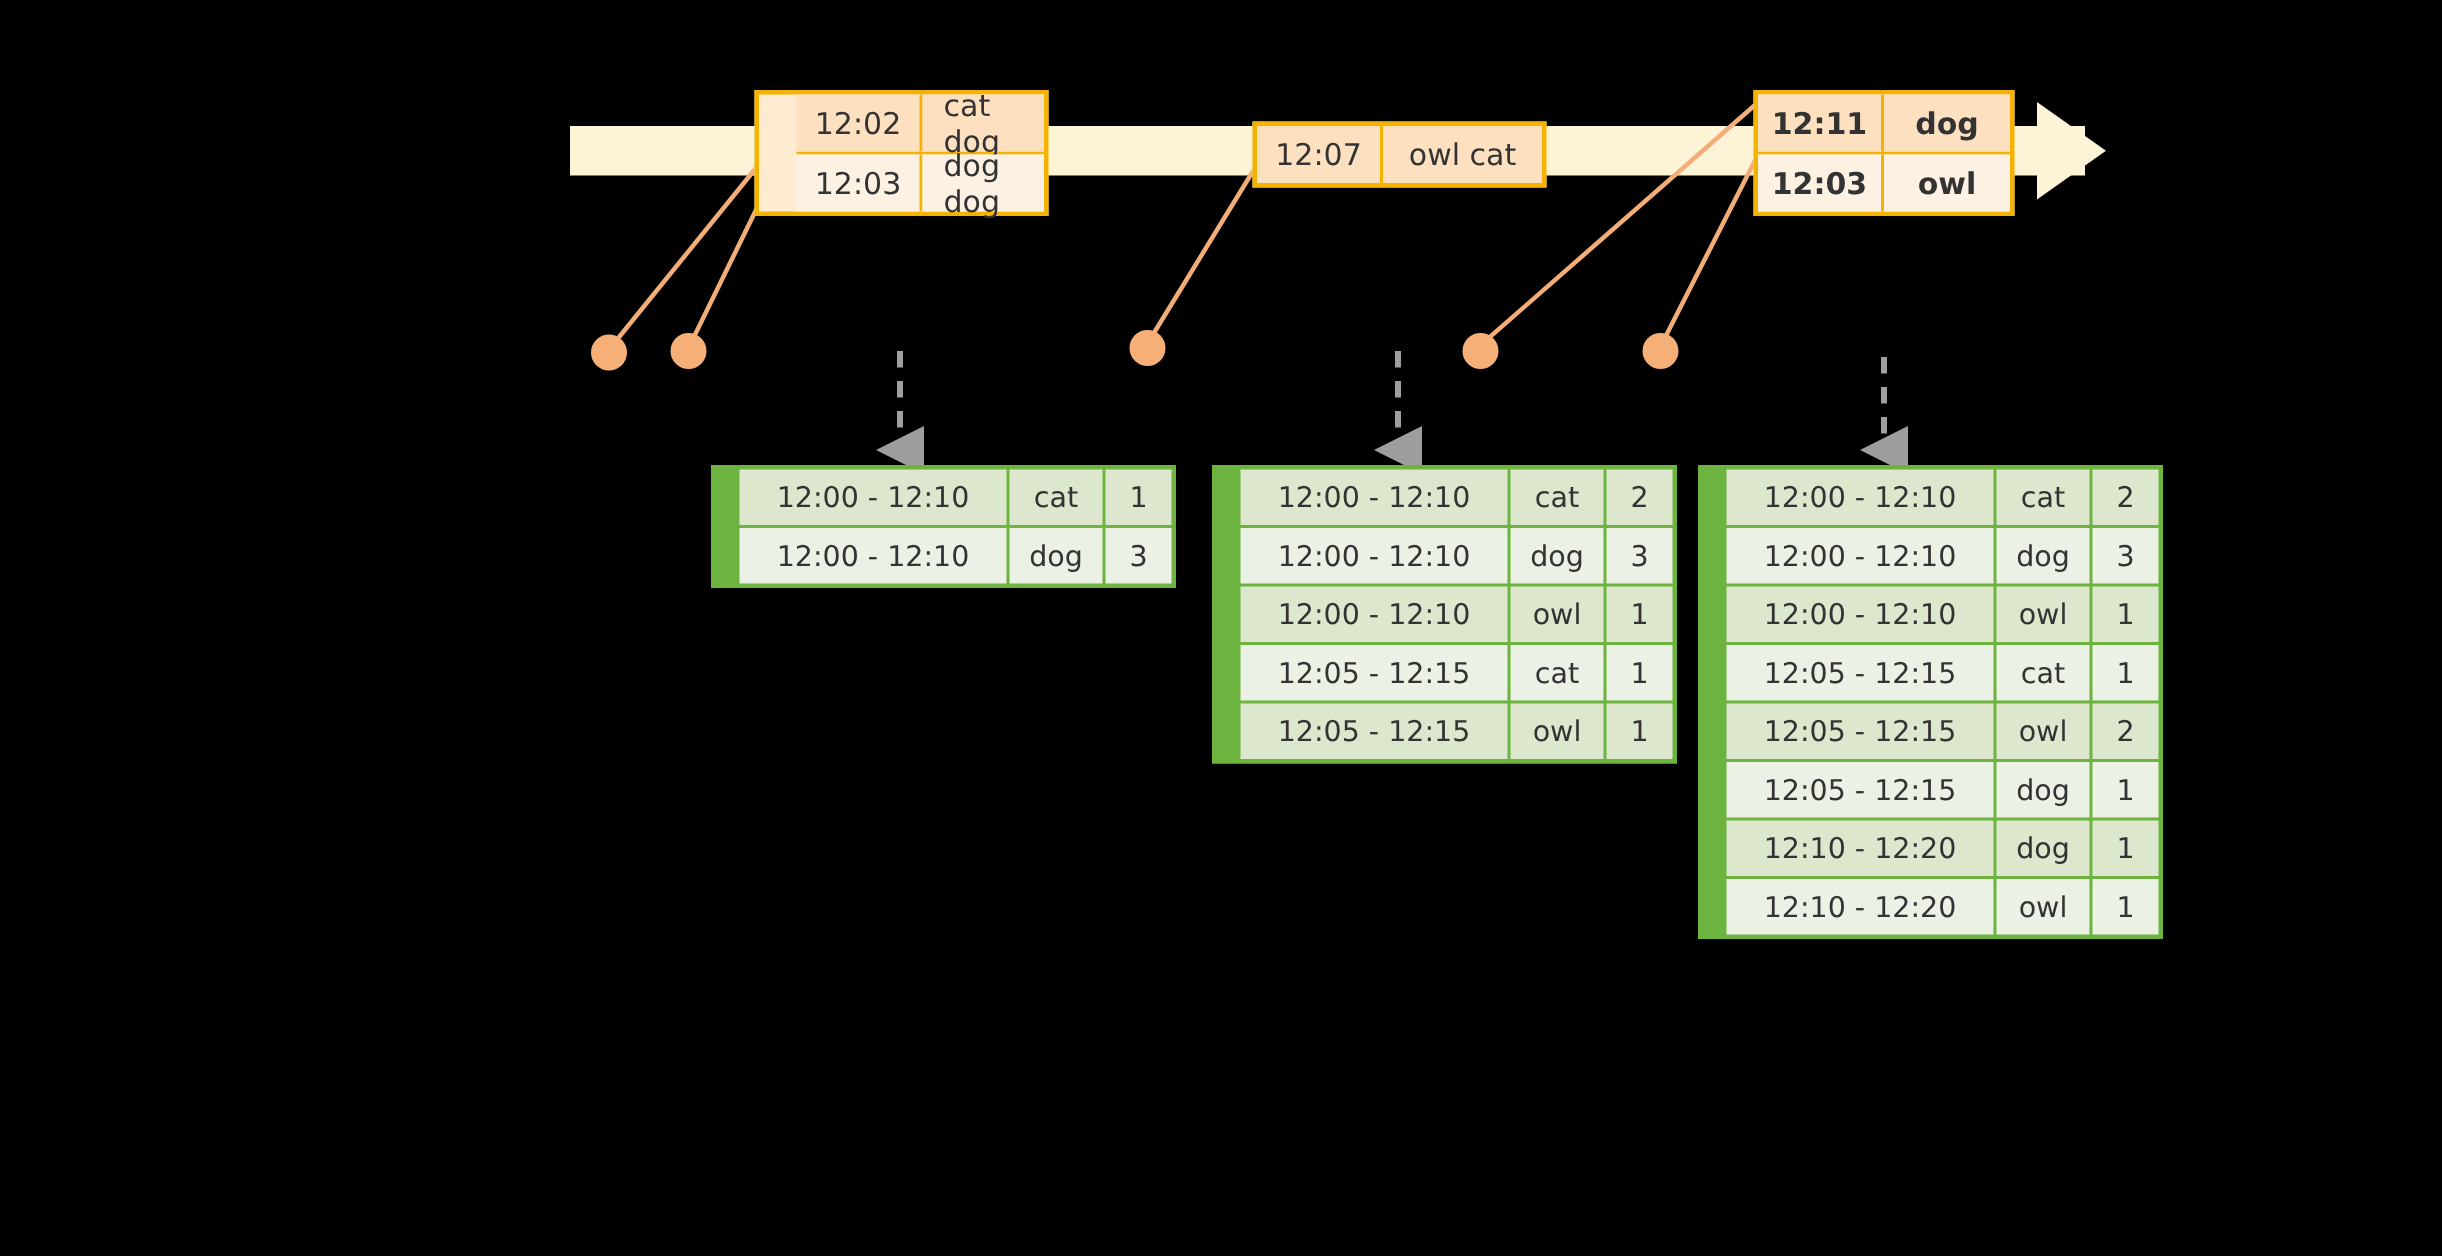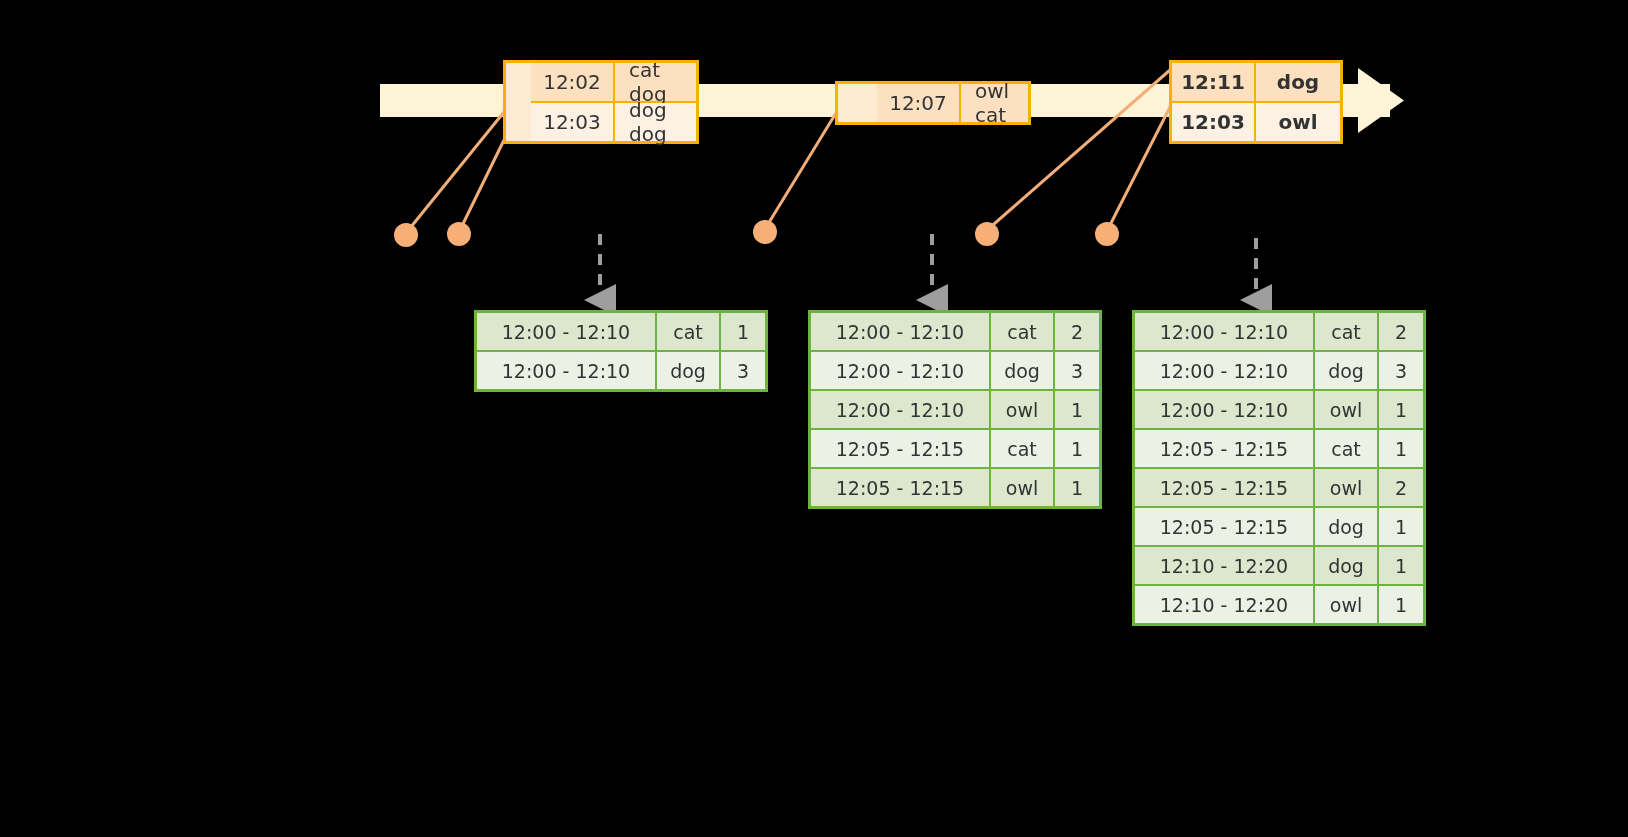--- a/index.html
+++ b/index.html
@@ -79,20 +79,21 @@
     align-items: stretch;
     height: 37px;
   }
   .res-row + .res-row { margin-top: 2px; }
   .res-row .c {
     display: flex;
     align-items: center;
     justify-content: center;
     font-size: 19px;
     box-sizing: border-box;
+    margin-left: 16px;
   }
   .res-row .c + .c { margin-left: 2px; }
   .res-row .c-window { width: 178px; }
   .res-row .c-key    { width: 62px; }
   .res-row .c-count  { width: 44px; }
   .res-row.shade-dark  .c { background: #DCE7CE; }
   .res-row.shade-light .c { background: #ECF1E6; }
 </style>
 </head>
 <body>
@@ -138,21 +139,21 @@
     <div class="event-row shade-dark">
       <div class="time">12:02</div>
       <div class="payload">cat dog</div>
     </div>
     <div class="event-row shade-light">
       <div class="time">12:03</div>
       <div class="payload">dog dog</div>
     </div>
   </div>
 
-  <div class="event-box" style="left:835px; top:81px; width:196px;padding-left:39px;">
+  <div class="event-box" style="left:835px; top:81px; width:196px;">
     <div class="event-row shade-dark">
       <div class="time">12:07</div>
       <div class="payload">owl cat</div>
     </div>
   </div>
 
   <div class="event-box" style="left:1169px; top:60px; width:174px;font-weight:bold;">
     <div class="event-row shade-dark">
       <div class="time">12:11</div>
       <div class="payload">dog</div>

